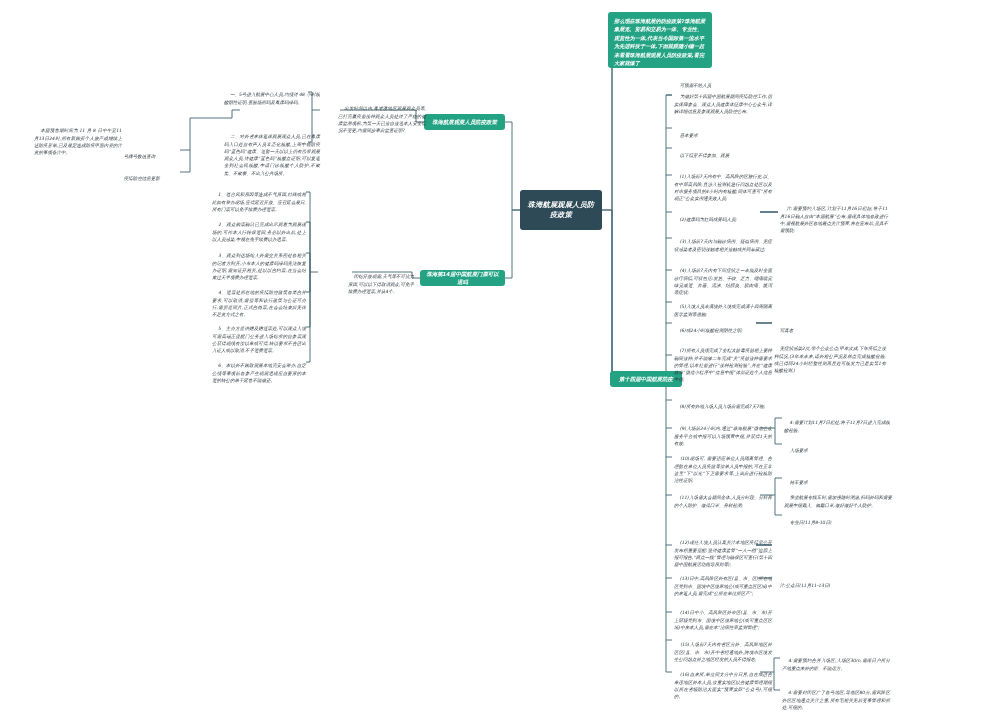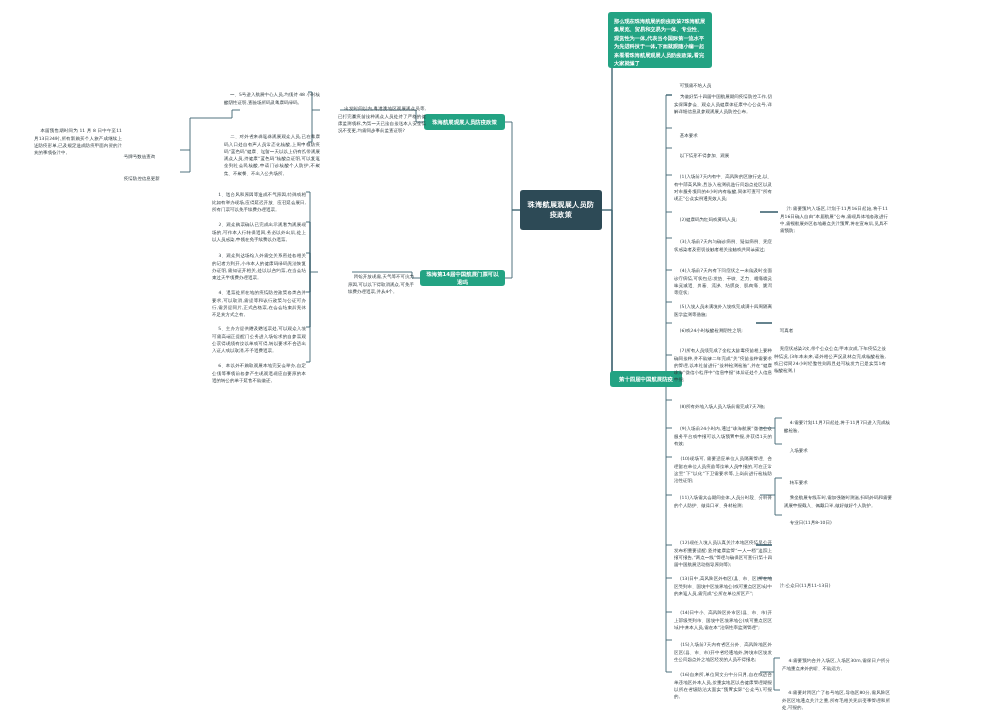--- a/index.html
+++ b/index.html
@@ -5,21 +5,21 @@
   html,body{margin:0;padding:0;}
   body{
     width:1000px;height:720px;
     background:#ffffff;
     font-family:"DejaVu Sans","Liberation Sans",sans-serif;
     overflow:hidden;
   }
   #canvas{position:relative;width:1000px;height:720px;}
   svg#wires{position:absolute;left:0;top:0;width:1000px;height:720px;pointer-events:none;}
 
-  .node{position:absolute;box-sizing:border-box;}
+  .node{position:absolute;box-sizing:border-box;font-style:italic;}
 
   
   .root{
     background:#2d4a56;color:#ffffff;
     border-radius:3px;
     font-size:7.2px;line-height:1.45;
     text-align:center;
     padding:8px 6px;
     display:flex;align-items:center;justify-content:center;
     font-weight:bold;

